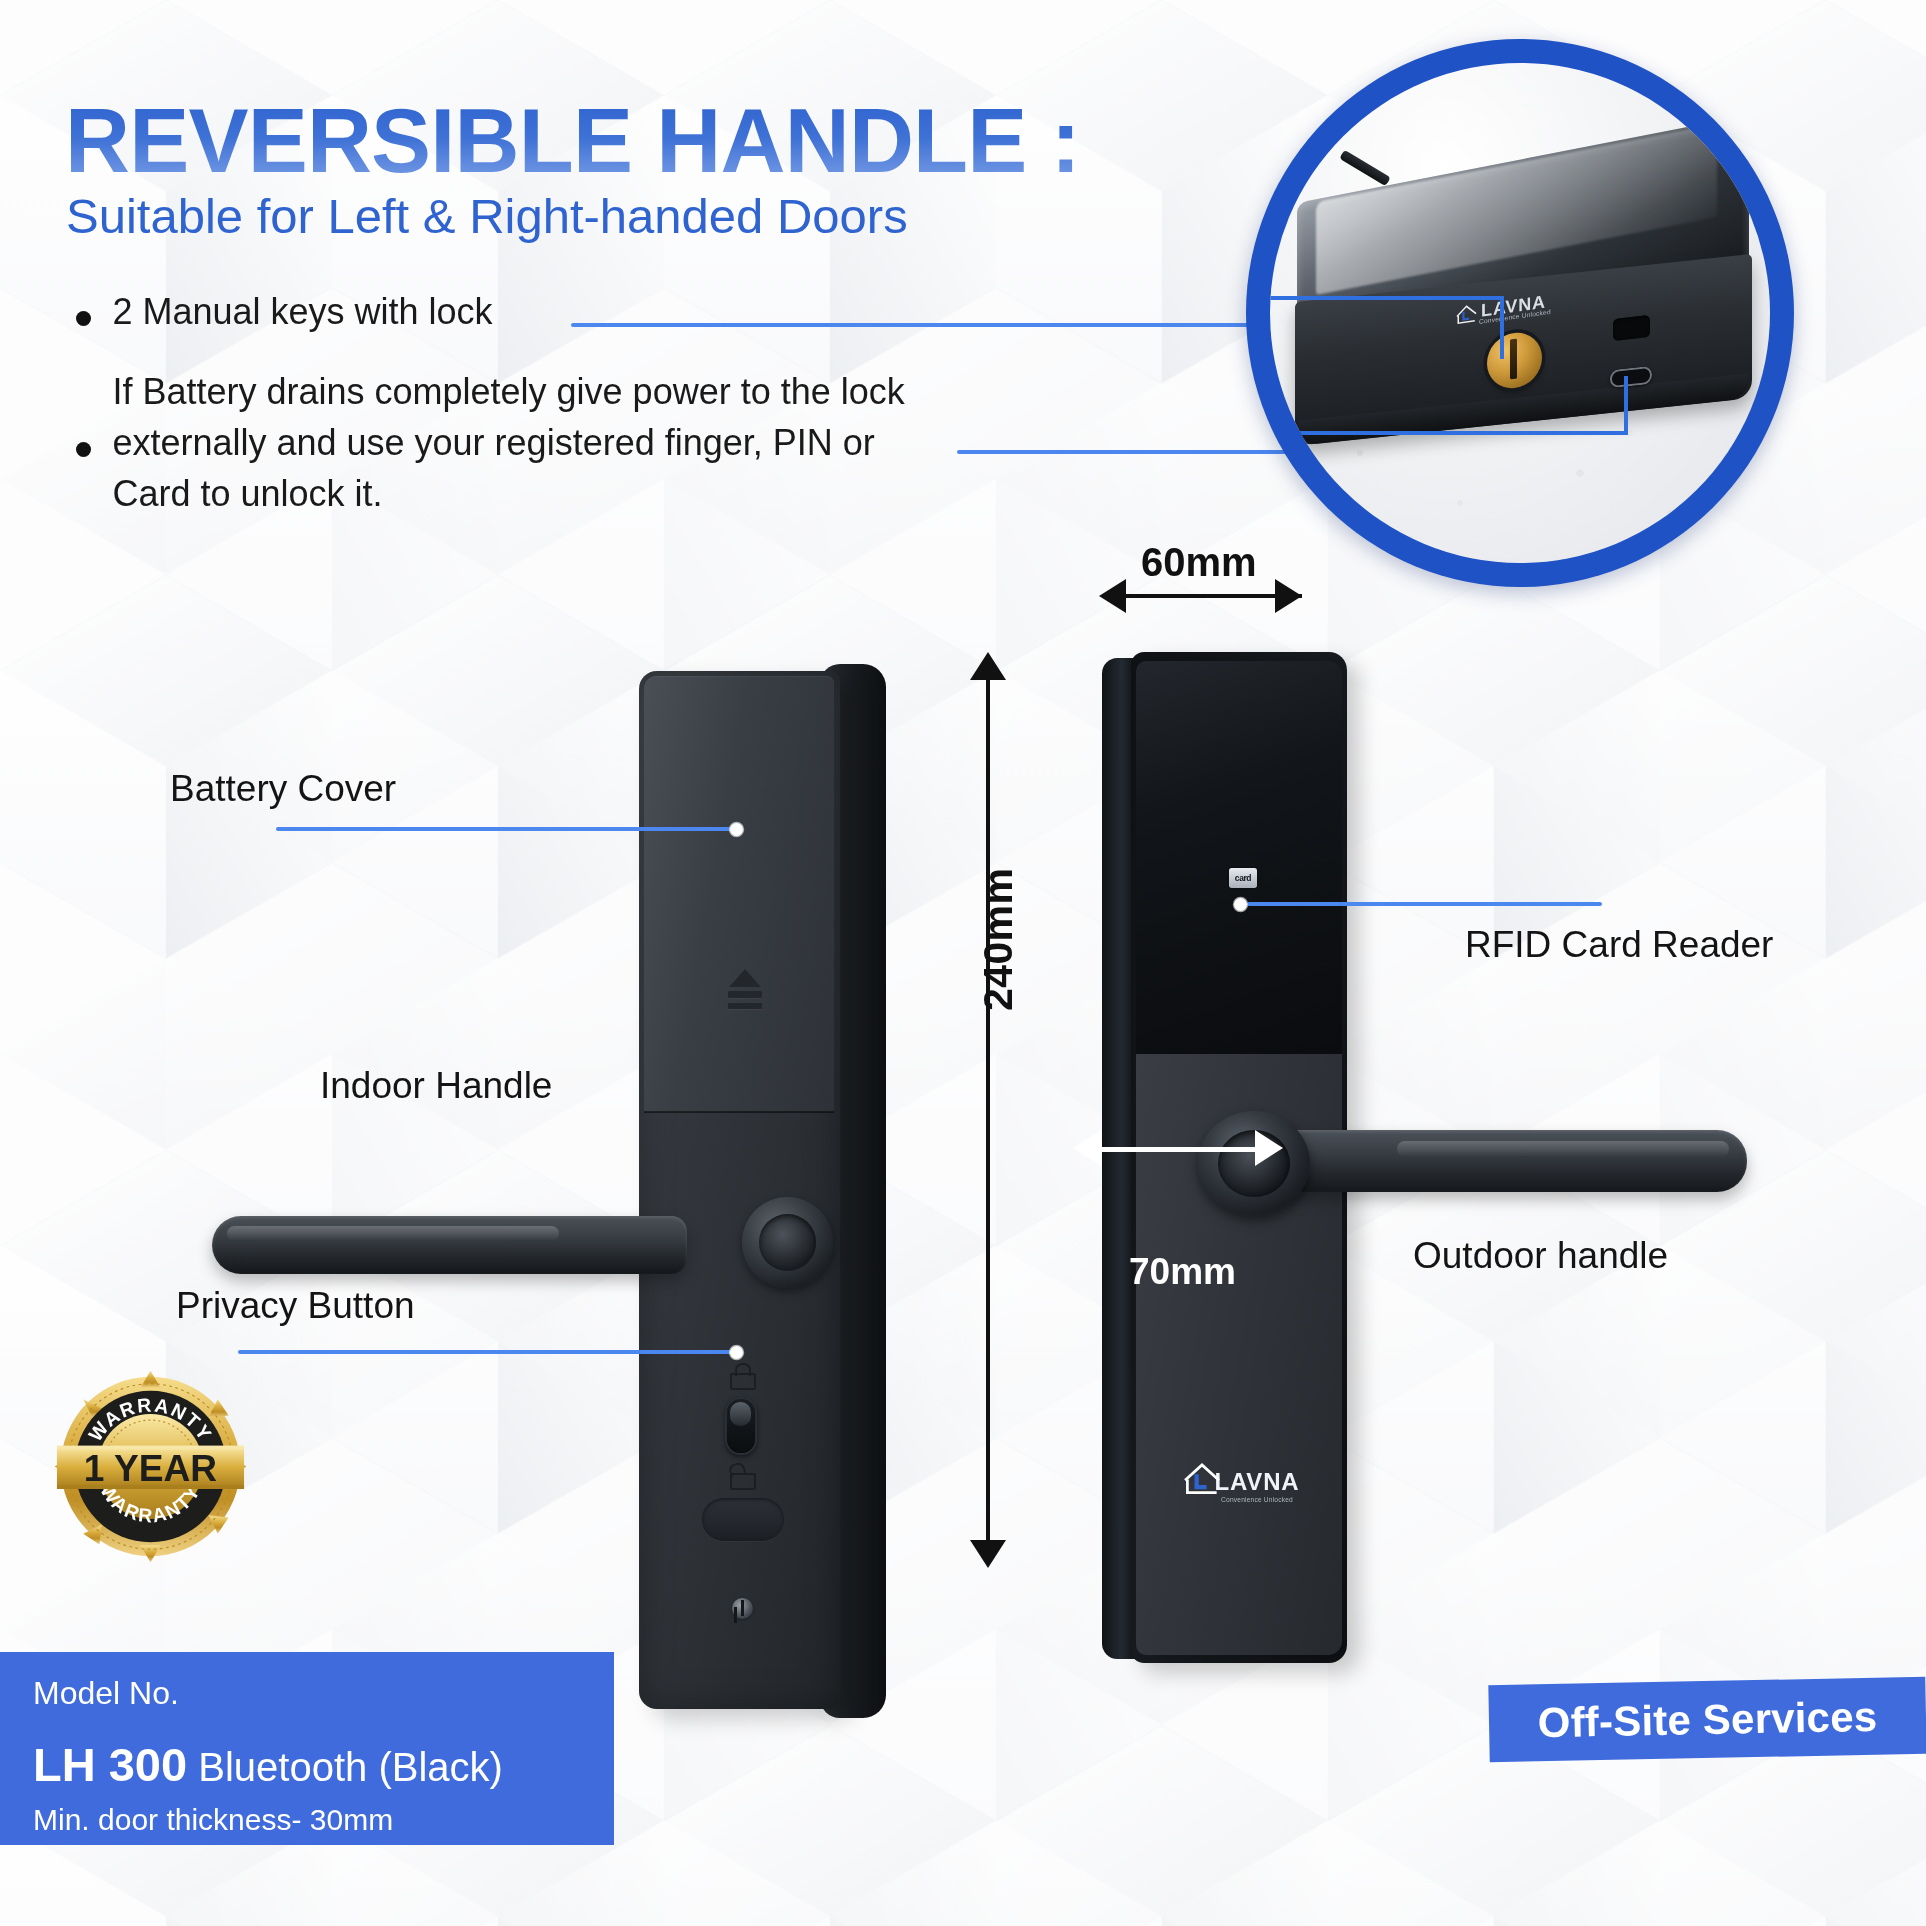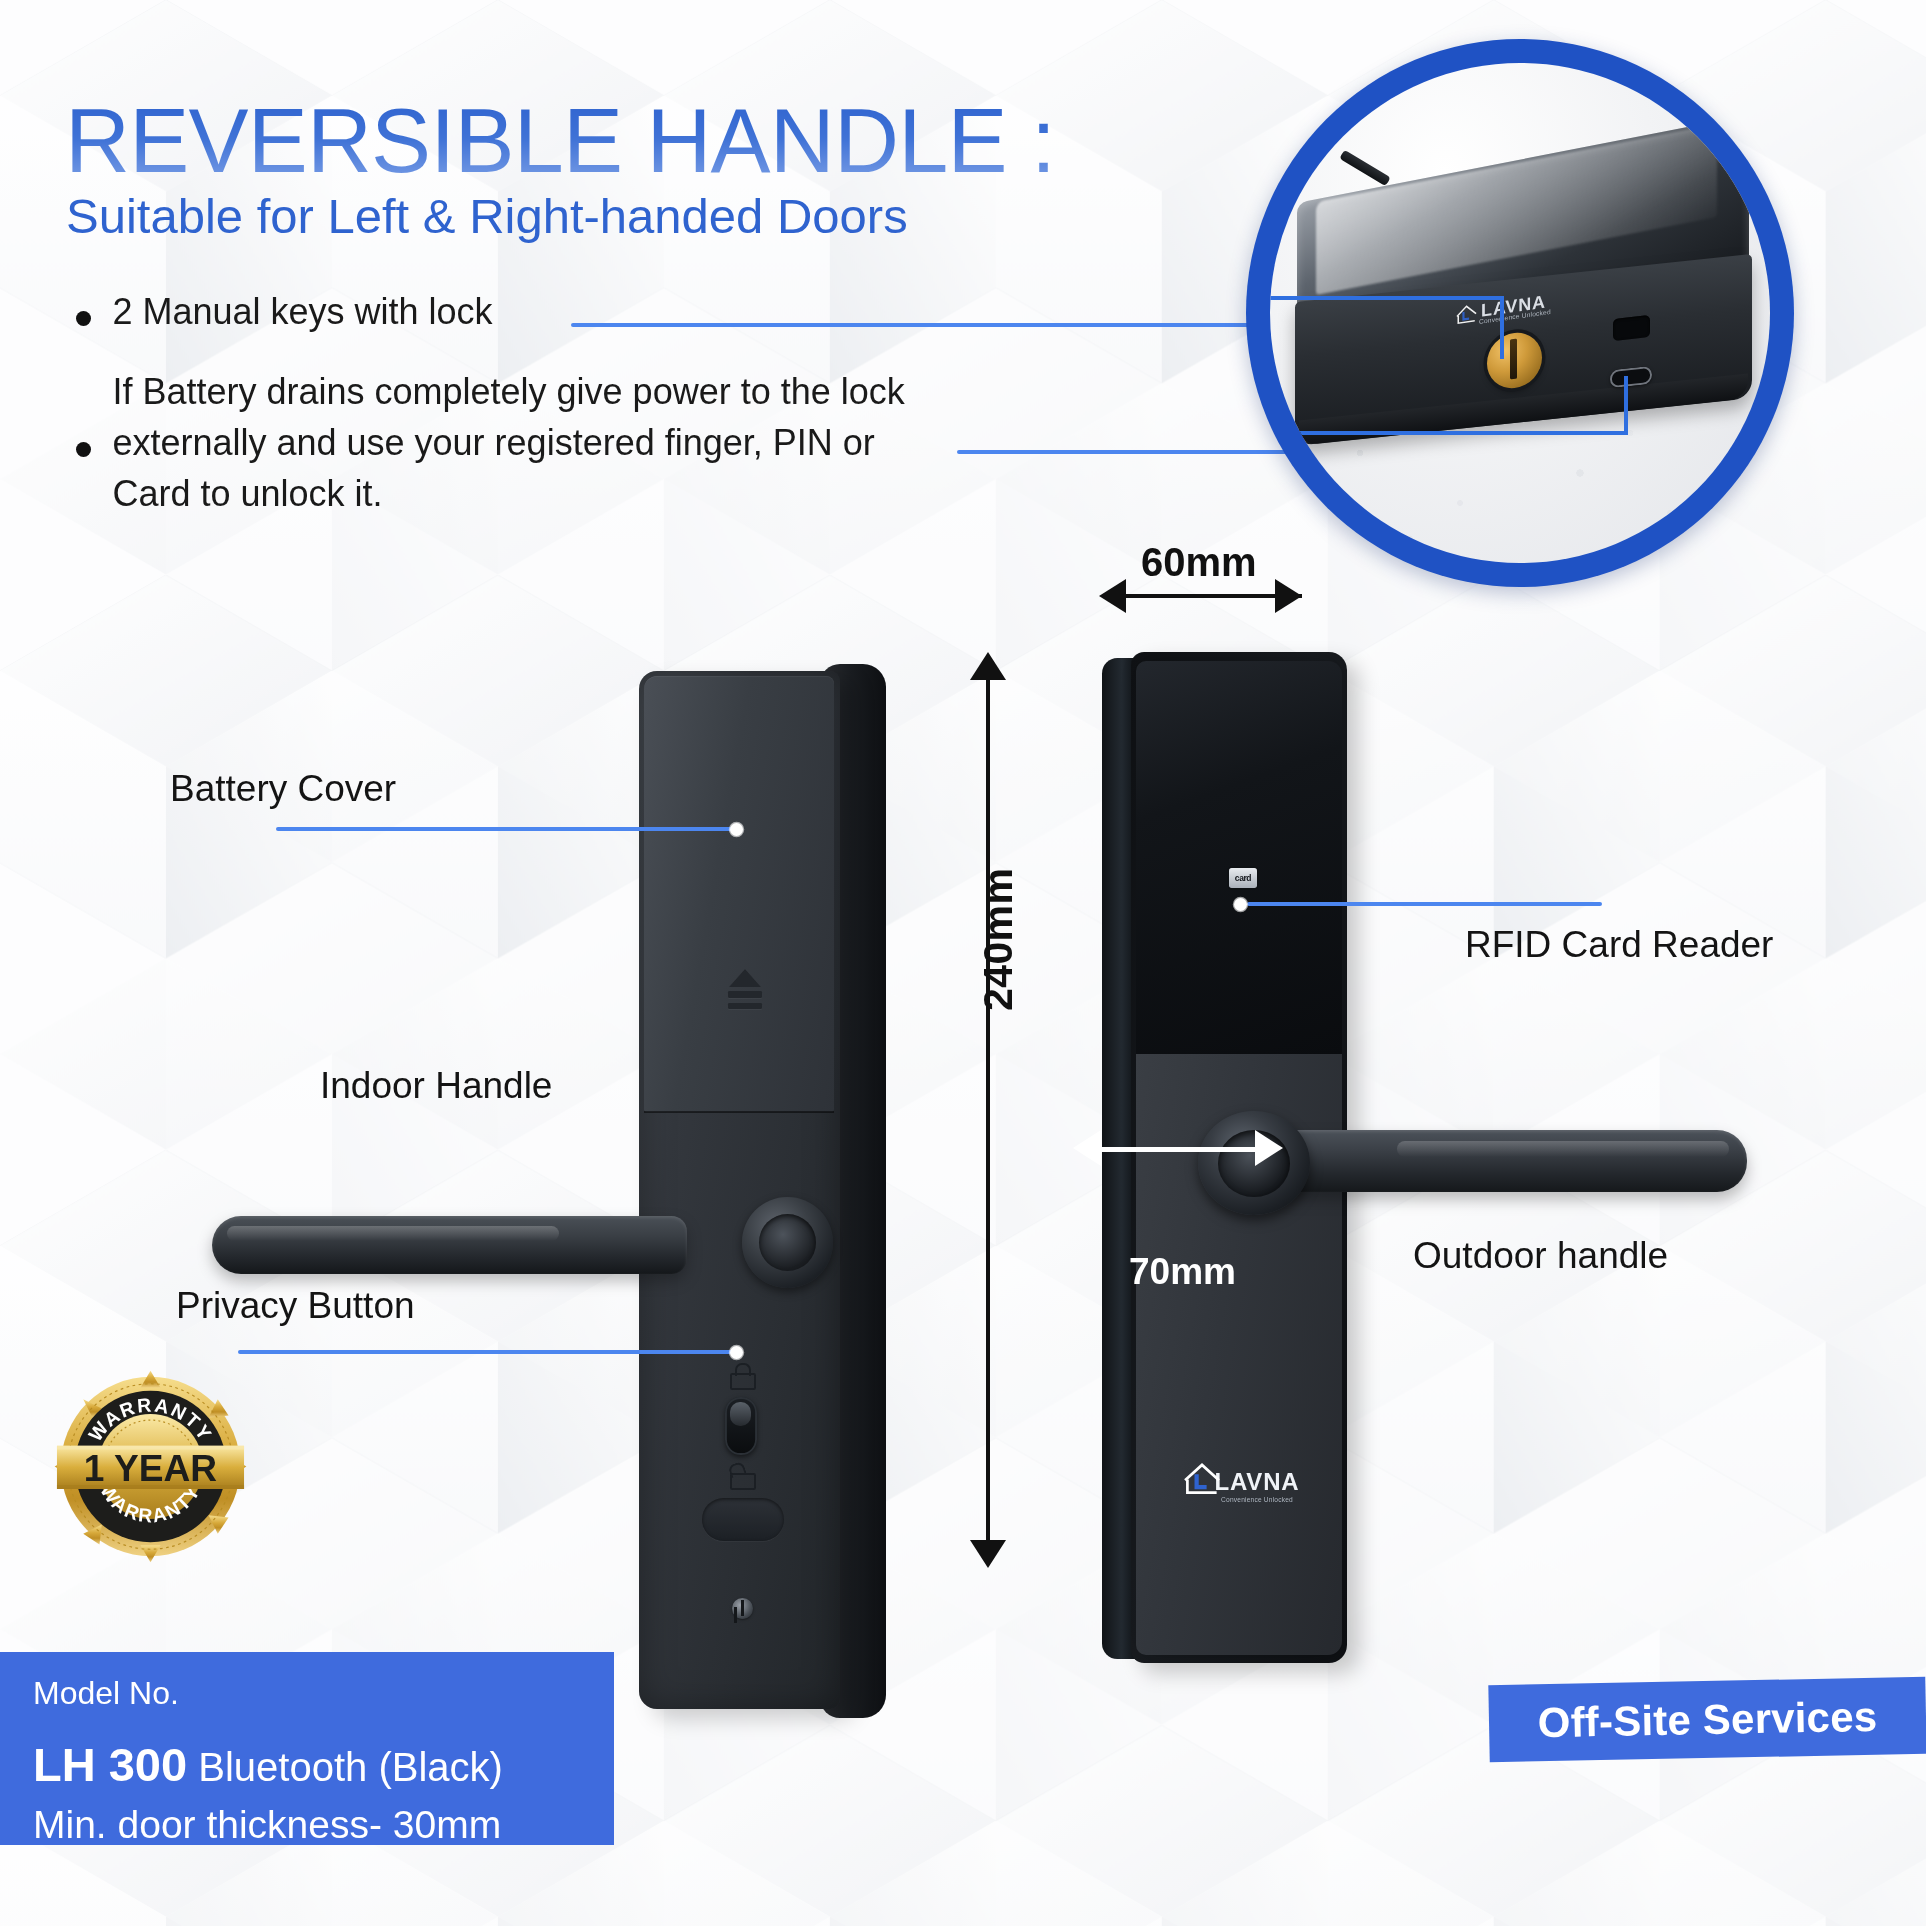--- a/index.html
+++ b/index.html
@@ -10,21 +10,21 @@
   }
   #stage{position:absolute;inset:0;width:1926px;height:1926px;}
 
   
   .bg-hex{position:absolute;inset:0;background:#fbfbfc;}
   .bg-hex svg{position:absolute;inset:0;width:100%;height:100%;}
 
   
   .headline{
     position:absolute;left:65px;top:96px;
-    font-size:90px;font-weight:normal;letter-spacing:-0.8px;line-height:1.02;
+    font-size:90px;font-weight:bold;letter-spacing:-0.8px;line-height:1.02;
     background:linear-gradient(180deg,#2f63cf 0%,#3f72d6 46%,#7ea1e7 100%);
     -webkit-background-clip:text;background-clip:text;color:transparent;
     white-space:nowrap;
   }
   .subhead{
     position:absolute;left:66px;top:188px;
     font-size:49px;color:#2f63cf;font-weight:400;white-space:nowrap;
   }
 
   
@@ -288,21 +288,21 @@
   .warranty svg{width:100%;height:100%;}
 
   
   .modelbox{
     position:absolute;left:0;top:1652px;width:614px;height:193px;
     background:#3f6bdd;color:#fff;padding:25px 0 0 33px;box-sizing:border-box;
   }
   .m-cap{font-size:32px;font-weight:400;line-height:1;}
   .m-main{font-size:40px;margin-top:32px;line-height:1;}
   .m-main b{font-size:47px;font-weight:bold;}
-  .m-thick{font-size:39px;margin-top:17px;line-height:1;}
+  .m-thick{font-size:30px;margin-top:17px;line-height:1;}
 
   
   .offsite{
     position:absolute;left:1489px;top:1681px;width:437px;height:77px;
     background:#3f6bdd;transform:rotate(-1.1deg);
     display:flex;align-items:center;justify-content:center;
   }
   .offsite span{color:#fff;font-size:42px;font-weight:bold;letter-spacing:0.2px;}
 </style>
 </head>

